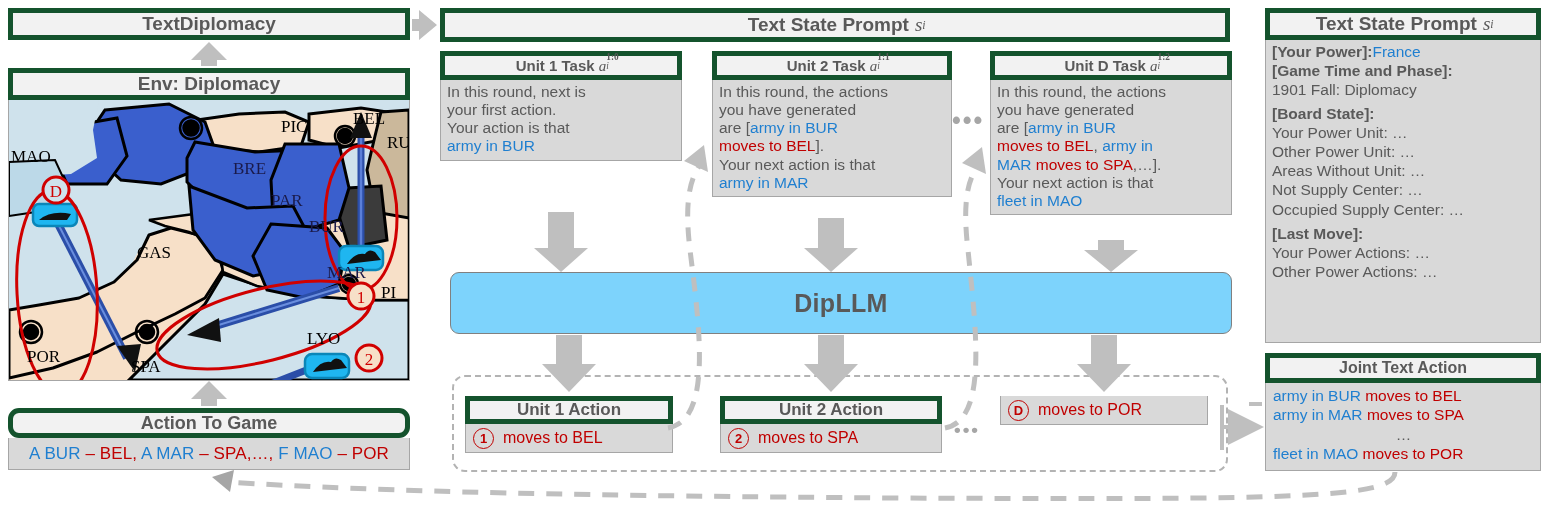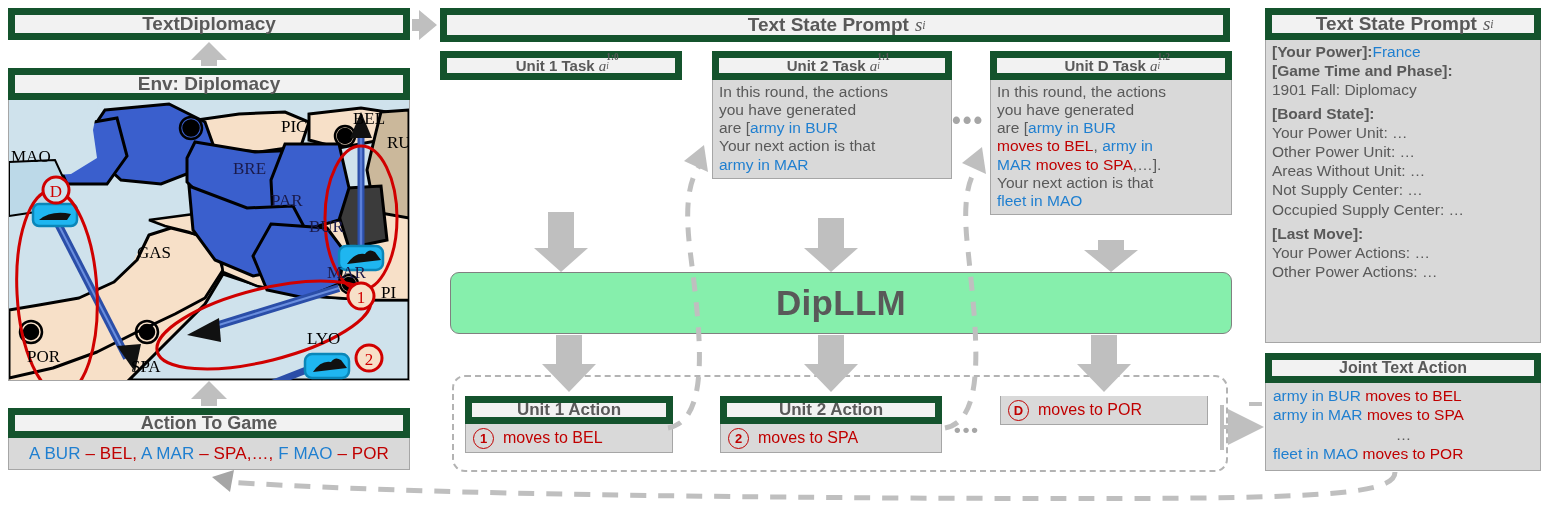--- a/index.html
+++ b/index.html
@@ -2,59 +2,59 @@
 <html><head>
 <meta charset="utf-8">
 <style>
   html,body{margin:0;padding:0;background:#fff;}
   body{font-family:"Liberation Sans",sans-serif;}
   #root{position:relative;width:1547px;height:510px;overflow:hidden;background:#fff;}
 
   
   .panel{position:absolute;box-sizing:border-box;}
   .hdr{
-    background:#f2f2f2;border:7px solid #14532d;color:#595959;
+    background:#f2f2f2;border:5px solid #14532d;color:#595959;
     font-weight:bold;text-align:center;box-sizing:border-box;
     display:flex;align-items:center;justify-content:center;
   }
   .body{
     background:#d9d9d9;border:1px solid #a6a6a6;border-top:none;
     box-sizing:border-box;color:#595959;
   }
   .supsub{display:inline-block;position:relative;font-family:"Liberation Serif",serif;font-style:italic;font-weight:normal;}
   .supsub .s1{position:absolute;left:100%;top:-0.62em;font-size:.62em;font-style:normal;font-weight:bold;white-space:nowrap;}
   .supsub .s2{position:absolute;left:100%;top:0.42em;font-size:.62em;font-style:italic;}
 
   .blue{color:#1f7fd0;}
   .red{color:#c00000;}
   .grey{color:#595959;}
 
   
   #textdip{left:8px;top:8px;width:402px;height:32px;font-size:19px;}
   #envhdr{left:8px;top:68px;width:402px;height:32px;font-size:19px;}
   #map{left:8px;top:100px;width:402px;height:281px;border:1px solid #a6a6a6;border-top:none;
        box-sizing:border-box;overflow:hidden;background:#cfe2ec;}
-  #a2ghdr{left:8px;top:408px;width:402px;height:30px;font-size:18px;}
+  #a2ghdr{left:8px;top:408px;width:402px;height:30px;font-size:18px;border-radius:11px;}
   #a2gbody{left:8px;top:438px;width:402px;height:32px;font-size:17px;
            display:flex;align-items:center;justify-content:center;letter-spacing:.1px;}
 
   
   #tsp-hdr{left:440px;top:8px;width:790px;height:34px;font-size:19px;}
   .task{position:absolute;}
   .task .hdr{font-size:15px;height:29px;margin-top:8px;}
   .task .body{font-size:15.5px;padding:3px 5px 4px 6px;line-height:1.17;}
 
   #task1{left:440px;top:43px;width:242px;}
   #task2{left:712px;top:43px;width:240px;}
   #taskD{left:990px;top:43px;width:242px;}
 
-  #dipllm{left:450px;top:272px;width:782px;height:62px;background:#86efac;
+  #dipllm{left:450px;top:272px;width:782px;height:62px;background:#7dd3fc;
     border:1.5px solid #808080;border-radius:9px;box-sizing:border-box;
     display:flex;align-items:center;justify-content:center;
-    font-size:35px;font-weight:bold;color:#595959;letter-spacing:.3px;}
+    font-size:25px;font-weight:bold;color:#595959;letter-spacing:.3px;}
 
   .act{position:absolute;border-radius:22px;}
   .act .hdr{font-size:17px;height:28px;}
   .act .body{font-size:16px;height:29px;display:flex;align-items:center;padding-left:7px;gap:9px;}
   #act1{left:465px;top:396px;width:208px;}
   #act2{left:720px;top:396px;width:222px;}
   #actD{left:1000px;top:396px;width:208px;}
   .circnum{display:inline-flex;align-items:center;justify-content:center;
     width:19px;height:19px;border:1.6px solid #c00000;border-radius:50%;
     color:#c00000;font-size:13px;font-weight:bold;line-height:1;flex:none;}
@@ -208,30 +208,37 @@
   </div>
 
   <div class="hdr panel" id="tsp-hdr">
     <span><span>Text State Prompt</span><span class="supsub" style="margin-left:6px;"><span>s</span><span class="s2">i</span></span></span>
   </div>
 
   <div class="task panel" id="task1">
     <div class="hdr">
       <span><span>Unit 1 Task</span>&nbsp;<span class="supsub"><span>a</span><span class="s1">1:0</span><span class="s2">i</span></span></span>
     </div>
+    <div class="body">
+        <div><span class="grey">In this round, next is</span></div>
+        <div><span class="grey">your first action.</span></div>
+        <div><span class="grey">Your action is that</span></div>
+        <div><span class="blue">army in BUR</span></div>
+      </div>
   </div>
 
   <div class="task panel" id="task2">
     <div class="hdr">
       <span><span>Unit 2 Task</span>&nbsp;<span class="supsub"><span>a</span><span class="s1">1:1</span><span class="s2">i</span></span></span>
     </div>
     <div class="body">
         <div><span class="grey">In this round, the actions</span></div>
         <div><span class="grey">you have generated</span></div>
         <div><span class="grey">are [</span><span class="blue">army in BUR</span></div>
+        <div><span class="red">moves to BEL</span><span class="grey">].</span></div>
         <div><span class="grey">Your next action is that</span></div>
         <div><span class="blue">army in MAR</span></div>
       </div>
   </div>
 
   <div class="task panel" id="taskD">
     <div class="hdr">
       <span><span>Unit D Task</span>&nbsp;<span class="supsub"><span>a</span><span class="s1">1:2</span><span class="s2">i</span></span></span>
     </div>
     <div class="body">

